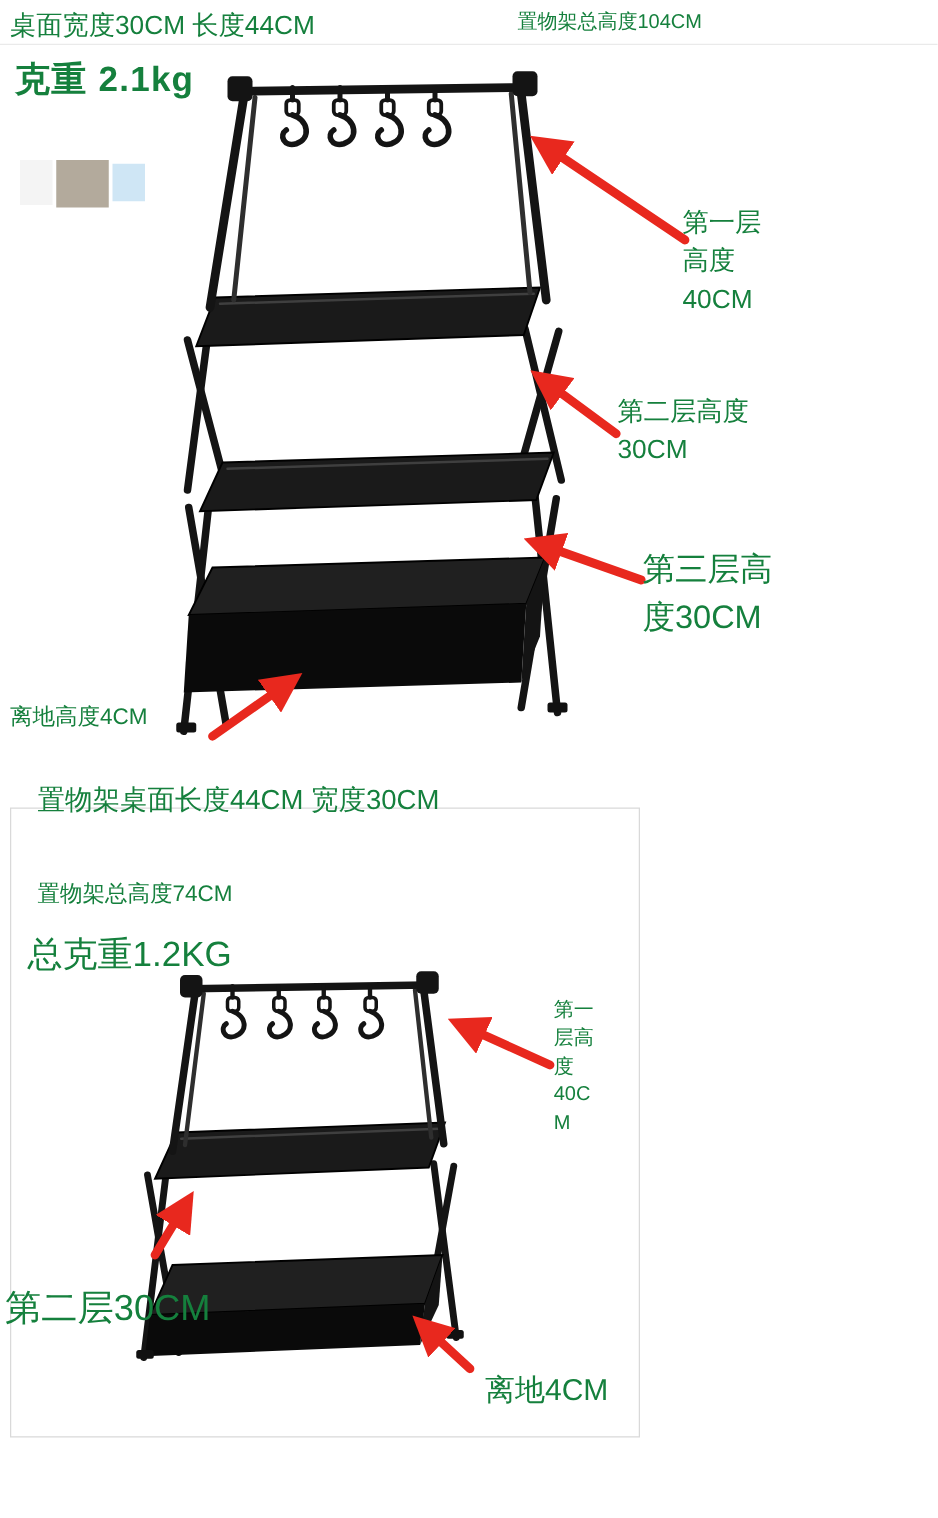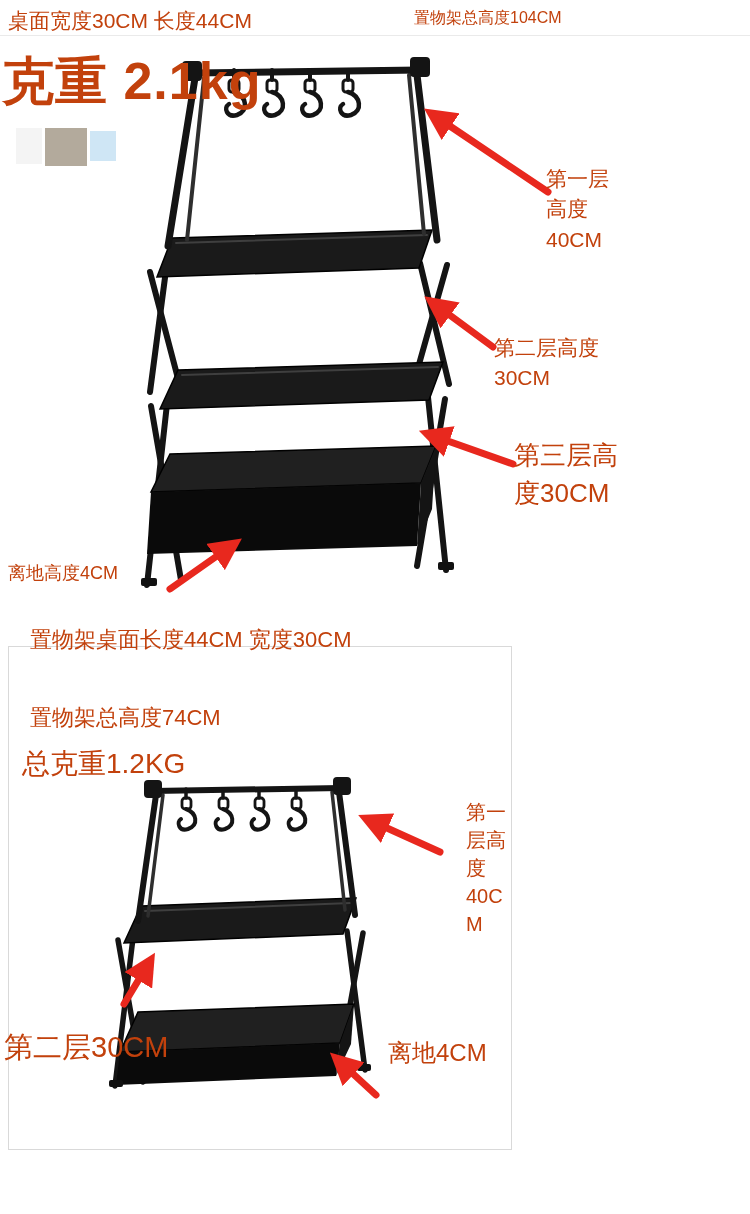--- a/index.html
+++ b/index.html
@@ -7,39 +7,39 @@
   body{
     width:750px;height:1214px;position:relative;overflow:hidden;
     font-family:"Liberation Sans","DejaVu Sans",sans-serif;color:#000;
     --arrow:#e8281e;
   }
   .topline{position:absolute;left:0;top:35px;width:750px;height:1px;background:#eaeaea}
   .box2{position:absolute;left:8px;top:646px;width:504px;height:504px;border:1px solid #d9d9d9;background:#fff}
   svg.illus{position:absolute;left:0;top:0;width:750px;height:1214px}
   .arrow{stroke:var(--arrow);stroke-width:7;stroke-linecap:round}
   .ah{fill:var(--arrow)}
-  .label{position:absolute;white-space:pre-line;line-height:1.45;color:#c2410c}
+  .label{position:absolute;white-space:pre-line;line-height:1.45;color:#15803d}
   .l-s1-dl{left:8px;top:6px;font-size:21px}
   .l-s1-dr{left:414px;top:6px;font-size:16px}
-  .l-s1-w{left:2px;top:44px;font-size:52px;font-weight:600;letter-spacing:1px}
+  .l-s1-w{left:12px;top:44px;font-size:28px;font-weight:600;letter-spacing:1px}
   .swatches{position:absolute;left:16px;top:128px;display:flex;align-items:flex-start;gap:3px}
   .swatches .sw{display:block}
   .sw1{width:26px;height:36px;background:#f4f4f4}
   .sw2{width:42px;height:38px;background:#b3aa9c}
   .sw3{width:26px;height:30px;background:#cfe6f5;margin-top:3px}
   .l-s1-t1{left:546px;top:164px;font-size:21px}
-  .l-s1-t2{left:494px;top:333px;font-size:21px}
+  .l-s1-t2{left:494px;top:315px;font-size:21px}
   .l-s1-t3{left:514px;top:437px;font-size:26px}
   .l-s1-g{left:8px;top:560px;font-size:18px}
   .l-s2-l1{left:30px;top:624px;font-size:22px}
-  .l-s2-l2{left:30px;top:702px;font-size:22px}
+  .l-s2-l2{left:30px;top:702px;font-size:18px}
   .l-s2-w{left:22px;top:744px;font-size:28px}
-  .l-s2-t1{left:466px;top:798px;font-size:20px;line-height:1.4}
+  .l-s2-t1{left:443px;top:798px;font-size:16px;line-height:1.4}
   .l-s2-t2{left:4px;top:1026px;font-size:29px}
-  .l-s2-g{left:388px;top:1036px;font-size:24px}
+  .l-s2-g{left:388px;top:1096px;font-size:24px}
 </style>
 </head>
 <body>
 
 <div class="topline"></div>
 <div class="box2"></div>
 
 <svg class="illus" viewBox="0 0 750 1214" aria-hidden="true">
   <defs>
     <marker id="ah" viewBox="0 0 10 10" refX="7" refY="5" markerWidth="4.6" markerHeight="4.6" orient="auto-start-reverse">

